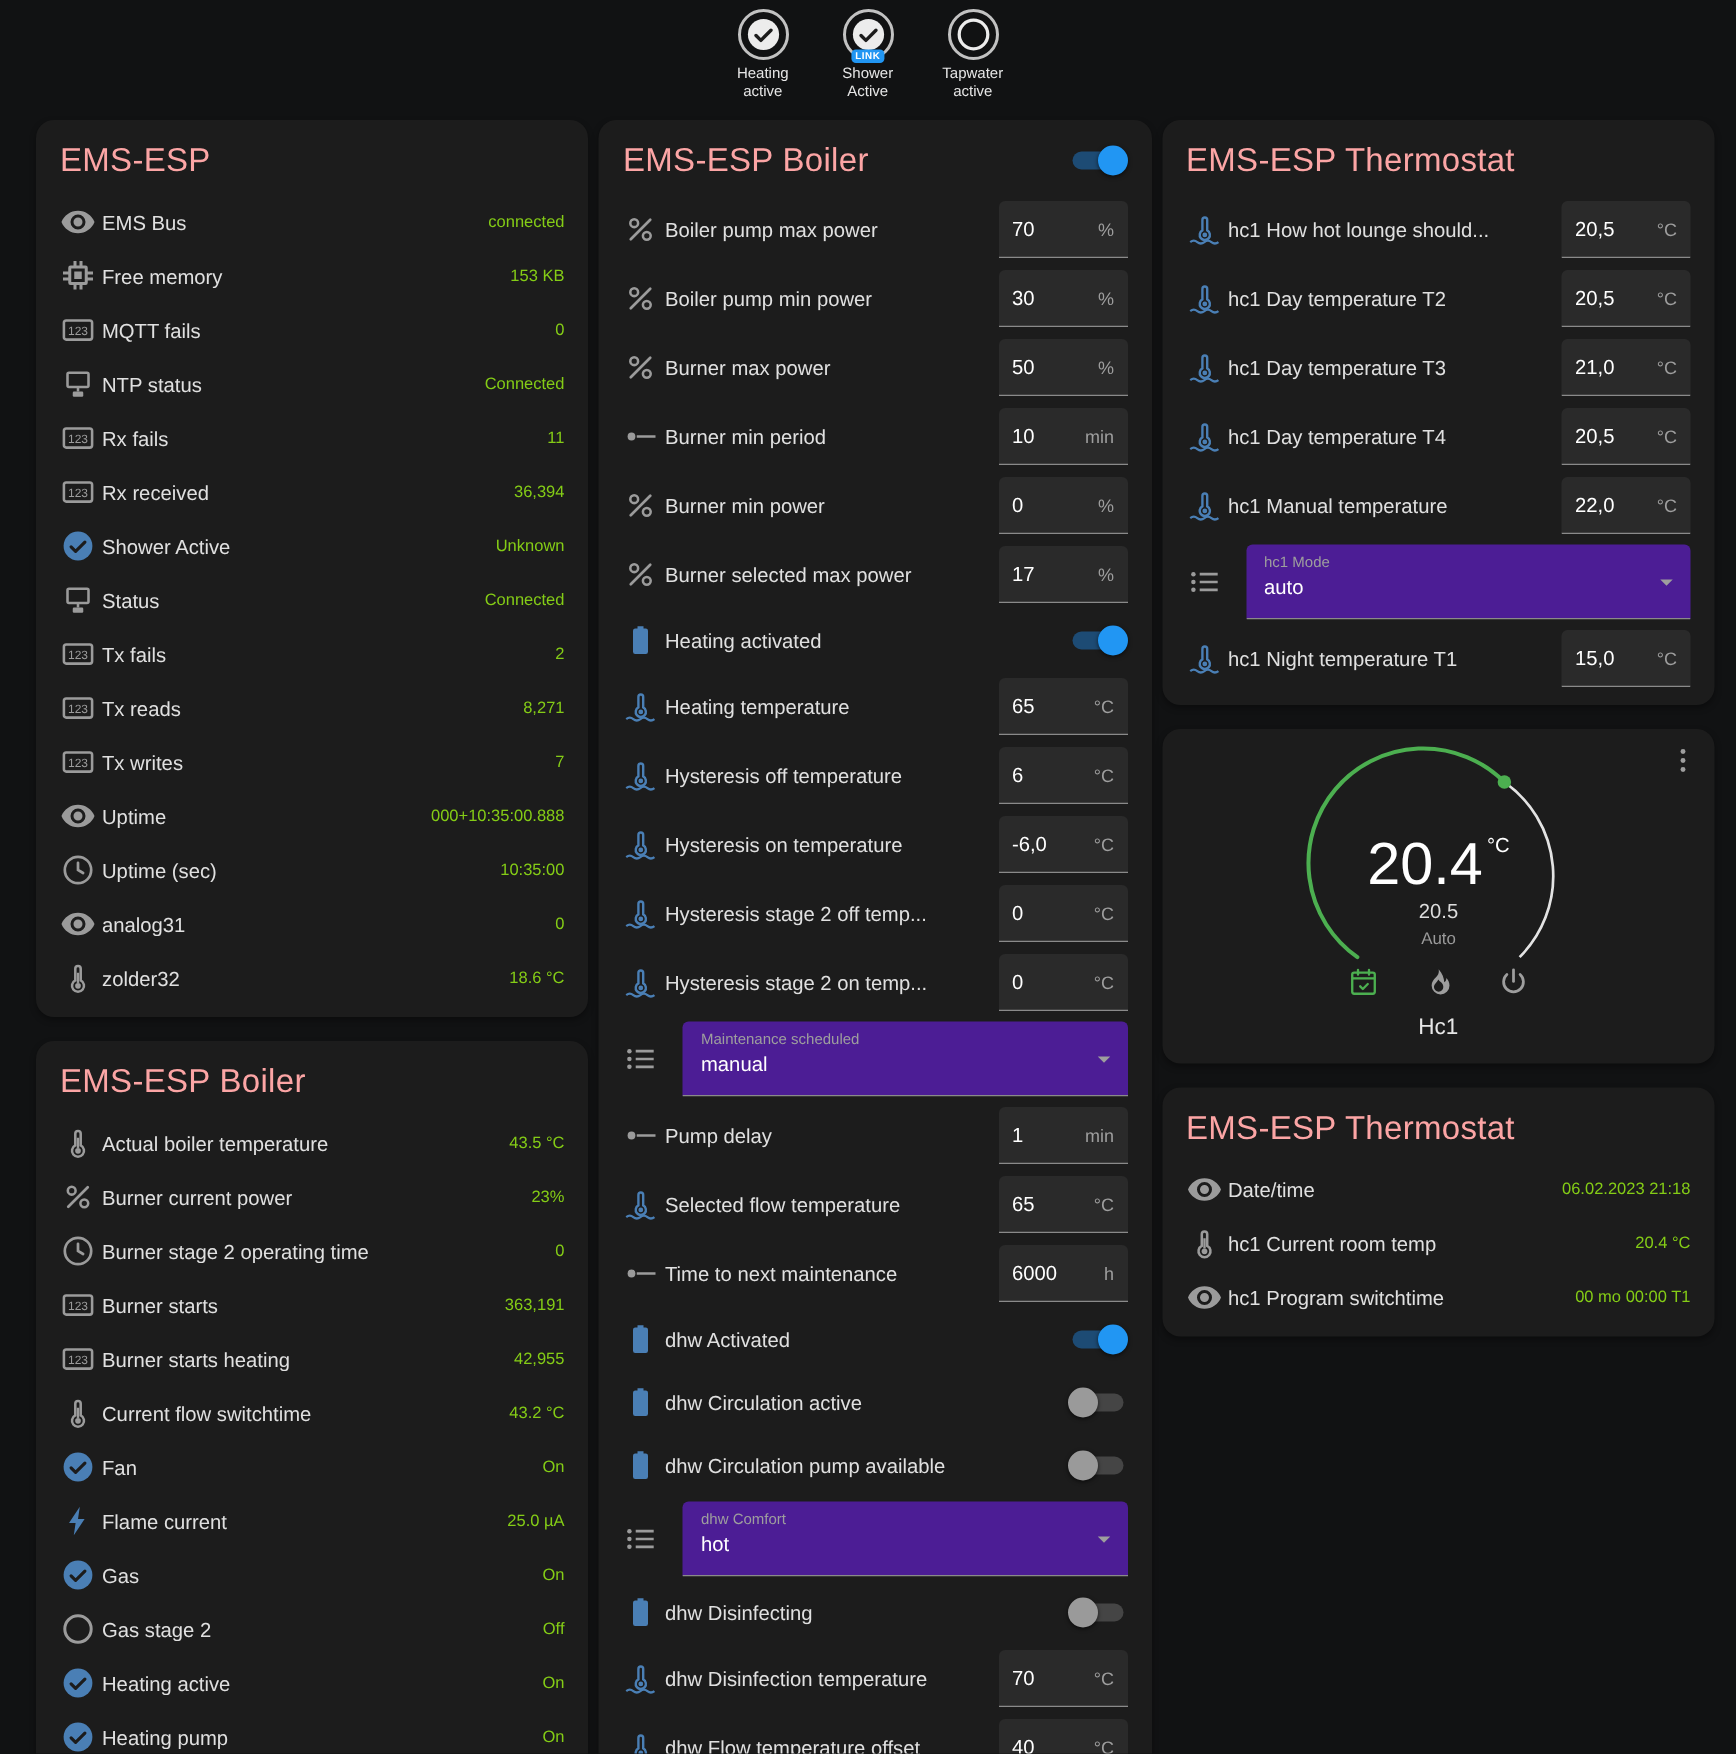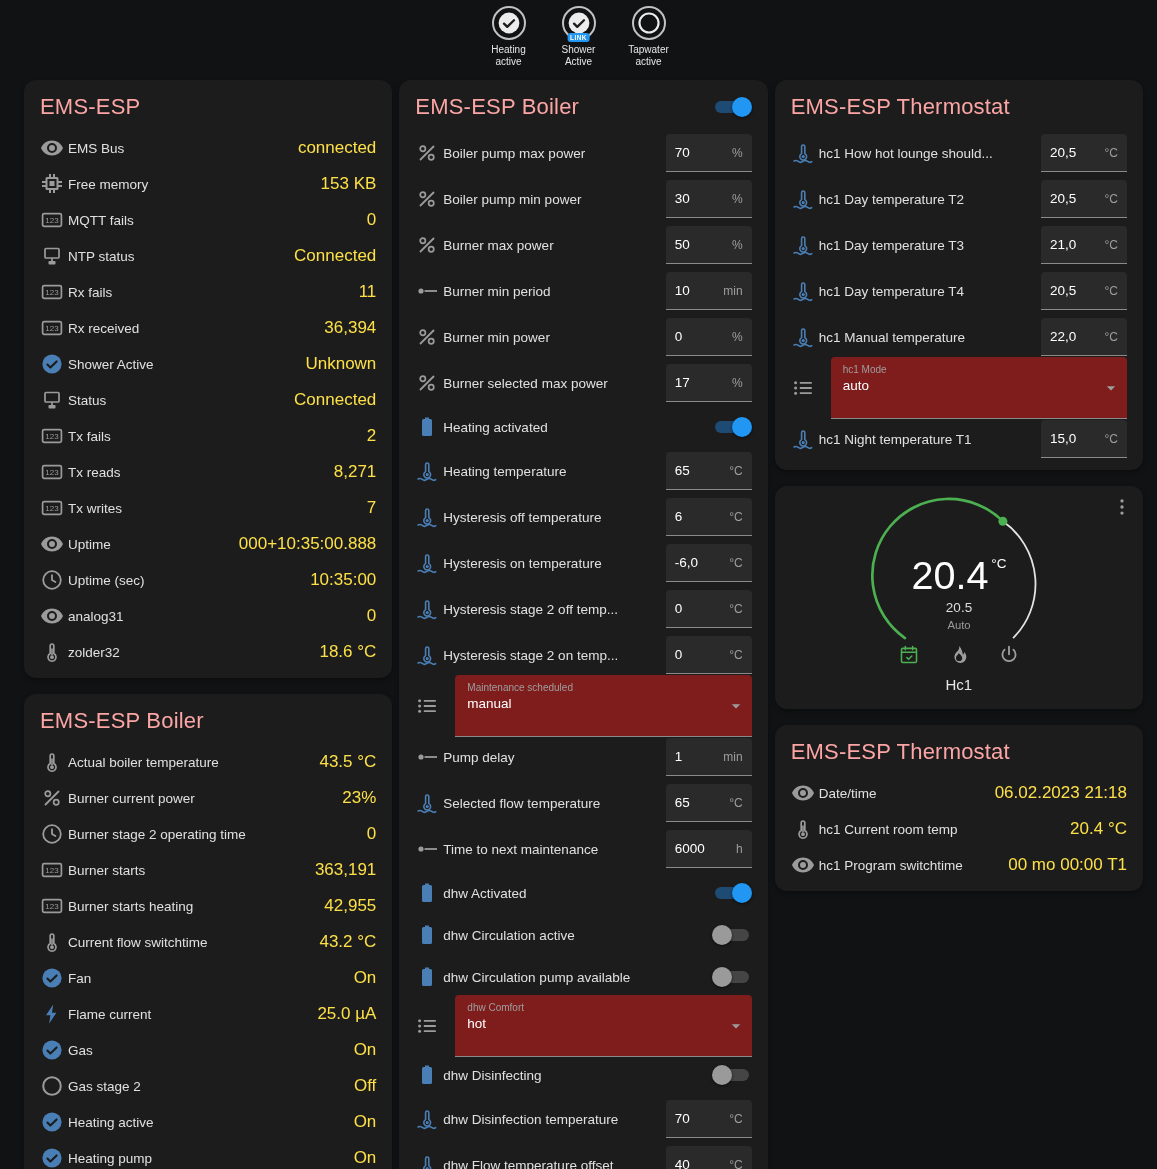--- a/index.html
+++ b/index.html
@@ -37,38 +37,38 @@
   .row { display:flex; align-items:center; padding:0 16px; }
   .row-sensor { height:36px; cursor:pointer; }
   .row-number { height:46px; }
   .row-toggle { height:42px; }
   .row-select { height:56px; }
   .icon { width:24px; height:24px; color:var(--icon-gray,#9b9b9b); flex:none; }
   .icon svg { width:100%; height:100%; display:block; }
   .icon.blue { color:var(--icon-blue,#4a7fb5); }
   .row .label { flex:1 1 auto; min-width:0; margin-left:4px; font-size:13.5px; color:#e0e0e0;
                 white-space:nowrap; overflow:hidden; text-overflow:ellipsis; }
-  .row .value { flex:none; margin-left:12px; font-size:17px; color:#fde047; white-space:nowrap; }
+  .row .value { flex:none; margin-left:12px; font-size:11px; color:#84cc16; white-space:nowrap; }
   
   .numbox { flex:none; margin-left:12px; display:flex; align-items:center; justify-content:space-between;
             gap:10px; min-width:86px; height:38px; padding:16px 9px;
             background:#2a2a2a; border-bottom:1px solid #8a8a8a; border-radius:4px 4px 0 0; cursor:text; }
   .numbox .num { font-size:13.5px; color:#fff; }
   .numbox .unit { font-size:12px; color:#9e9e9e; }
   
   .switch { flex:none; margin-left:12px; width:40px; height:20px; position:relative; cursor:pointer; }
   .switch .track { position:absolute; left:3px; right:3px; top:4px; height:12px; border-radius:7px; background:#454545; }
   .switch.on .track { background:#1d4b74; }
   .switch .knob { position:absolute; top:0; width:20px; height:20px; border-radius:50%;
                   background:#9a9a9a; box-shadow:0 1px 3px rgba(0,0,0,.6); }
   .switch.off .knob { left:0; }
   .switch.on .knob { right:0; background:var(--accent,#2196f3); }
   
-  .selectbox { flex:1 1 auto; min-width:0; margin-left:16px; height:62px; position:relative;
-               background:#7f1d1d; border-bottom:1px solid #8a8a8a; border-radius:4px 4px 0 0;
+  .selectbox { flex:1 1 auto; min-width:0; margin-left:16px; height:50px; position:relative;
+               background:#4c1d95; border-bottom:1px solid #8a8a8a; border-radius:4px 4px 0 0;
                padding:7px 28px 0 12px; cursor:pointer; }
   .selectbox .sl-label { font-size:10px; color:#9e9e9e; white-space:nowrap; overflow:hidden; text-overflow:ellipsis; }
   .selectbox .sl-value { font-size:13.5px; color:#fff; margin-top:3px; }
   .selectbox .caret { position:absolute; right:6px; top:50%; transform:translateY(-50%);
                       width:20px; height:20px; color:#9e9e9e; }
   
   .gauge-card { position:relative; padding:8px 0 16px; display:flex; justify-content:center; }
   .menu-btn { position:absolute; top:10px; right:10px; width:22px; height:22px; color:#9e9e9e; cursor:pointer; }
   .gauge-wrap { display:flex; flex-direction:column; align-items:center; }
   svg.dial { width:180px; height:180px; cursor:pointer; }

